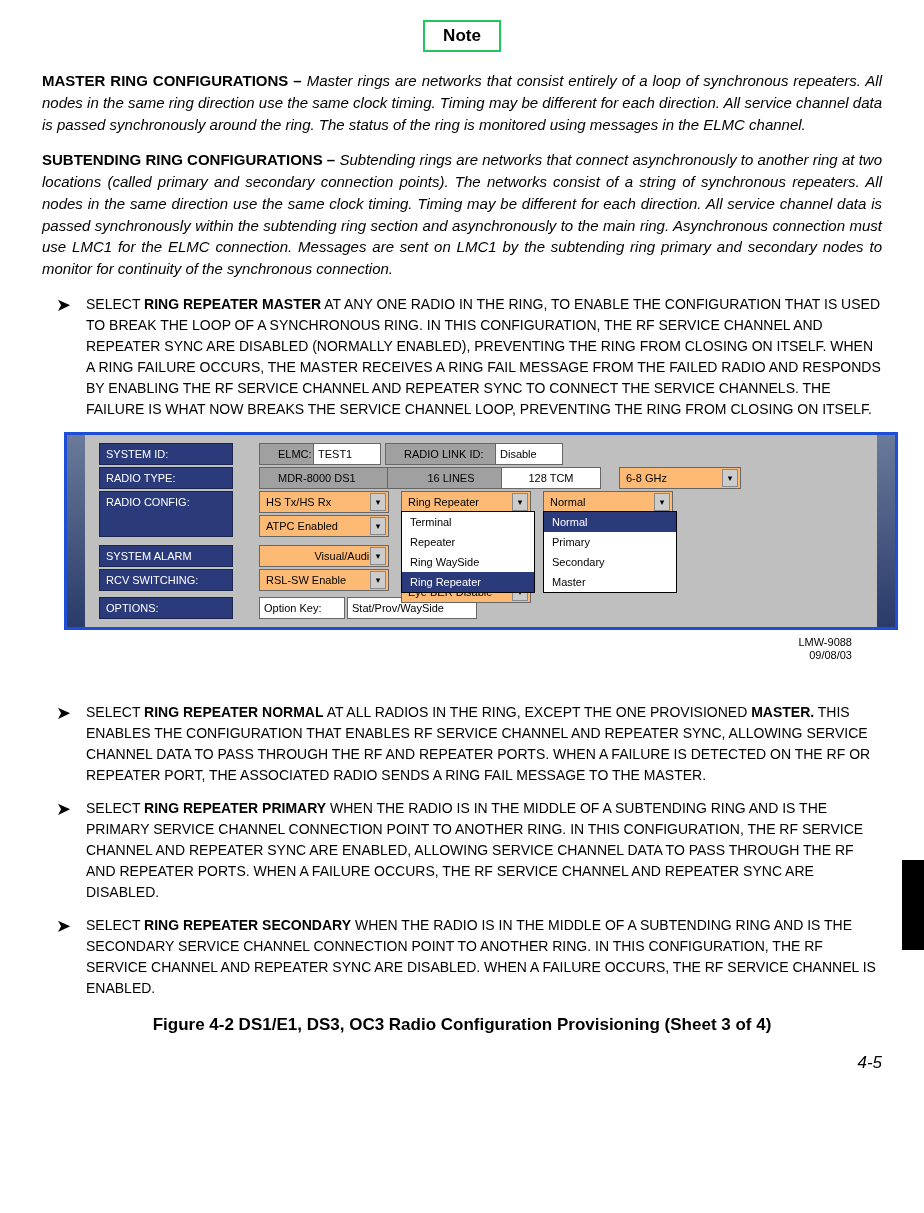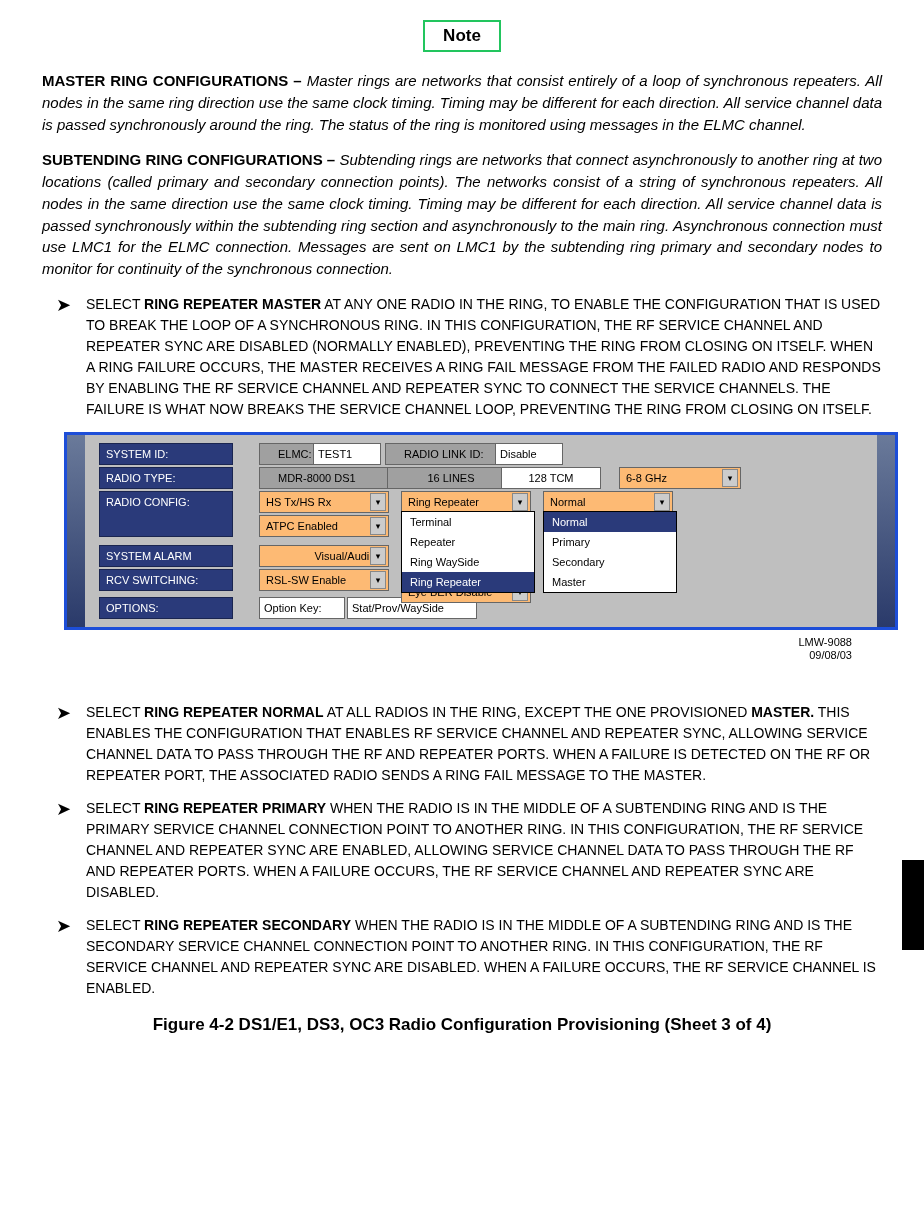--- a/index.html
+++ b/index.html
@@ -265,16 +265,17 @@
 
   <div class="instruction">
     <span class="arrow">➤</span>
     <span>SELECT </span><b>RING REPEATER SECONDARY</b><span> WHEN THE RADIO IS IN THE MIDDLE OF A SUBTENDING RING AND IS THE SECONDARY SERVICE CHANNEL CONNECTION POINT TO ANOTHER RING. IN THIS CONFIGURATION, THE RF SERVICE CHANNEL AND REPEATER SYNC ARE DISABLED. WHEN A FAILURE OCCURS, THE RF SERVICE CHANNEL IS ENABLED.</span>
   </div>
 
   <div class="figcap">
     <span class="fb">Figure 4-2  DS1/E1, DS3, OC3 Radio Configuration Provisioning (Sheet 3 of 4)</span>
   </div>
 
+  <div class="pageno">4-5</div>
 
   <div class="side-tab"></div>
 
 </div>
 
 </body></html>

